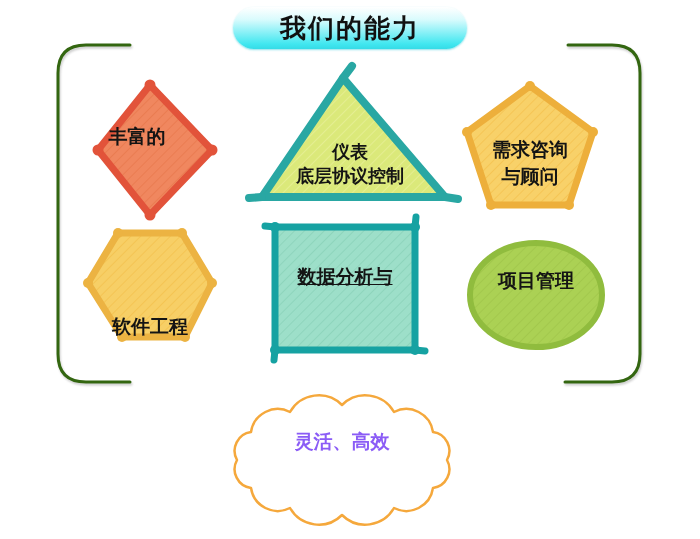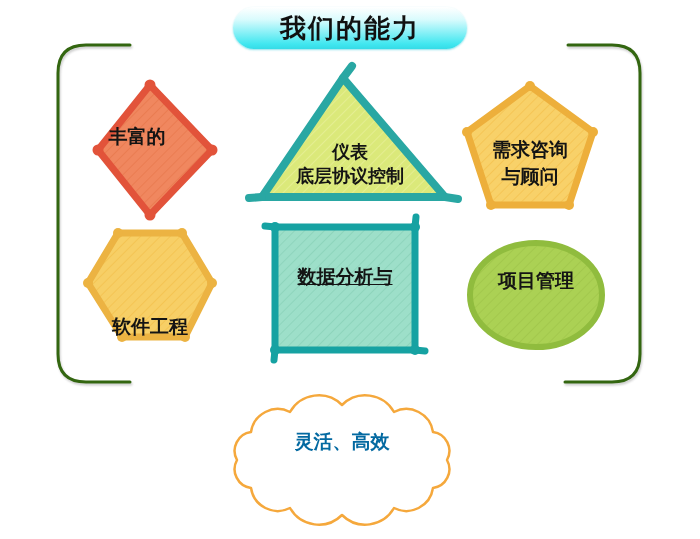--- a/index.html
+++ b/index.html
@@ -16,21 +16,21 @@
     display:flex;align-items:center;justify-content:center;
   }
   .banner span{
     font-size:26px;font-weight:700;color:#111;letter-spacing:2px;
   }
   .label{
     position:absolute;text-align:center;color:#141414;
     font-size:19px;font-weight:700;
   }
   .label span{display:block;}
-  .cloud-text{color:#0369a1;font-size:19px;}
+  .cloud-text{color:#8b5cf6;font-size:19px;}
   .bracket{filter:drop-shadow(1px 2px 1px rgba(110,110,110,0.35));}
 </style>
 </head>
 <body>
 
 <div class="stage">
 
   <svg width="700" height="539" viewBox="0 0 700 539">
     <defs>
       <pattern id="h-diamond" width="7" height="7" patternUnits="userSpaceOnUse" patternTransform="rotate(-45)">

